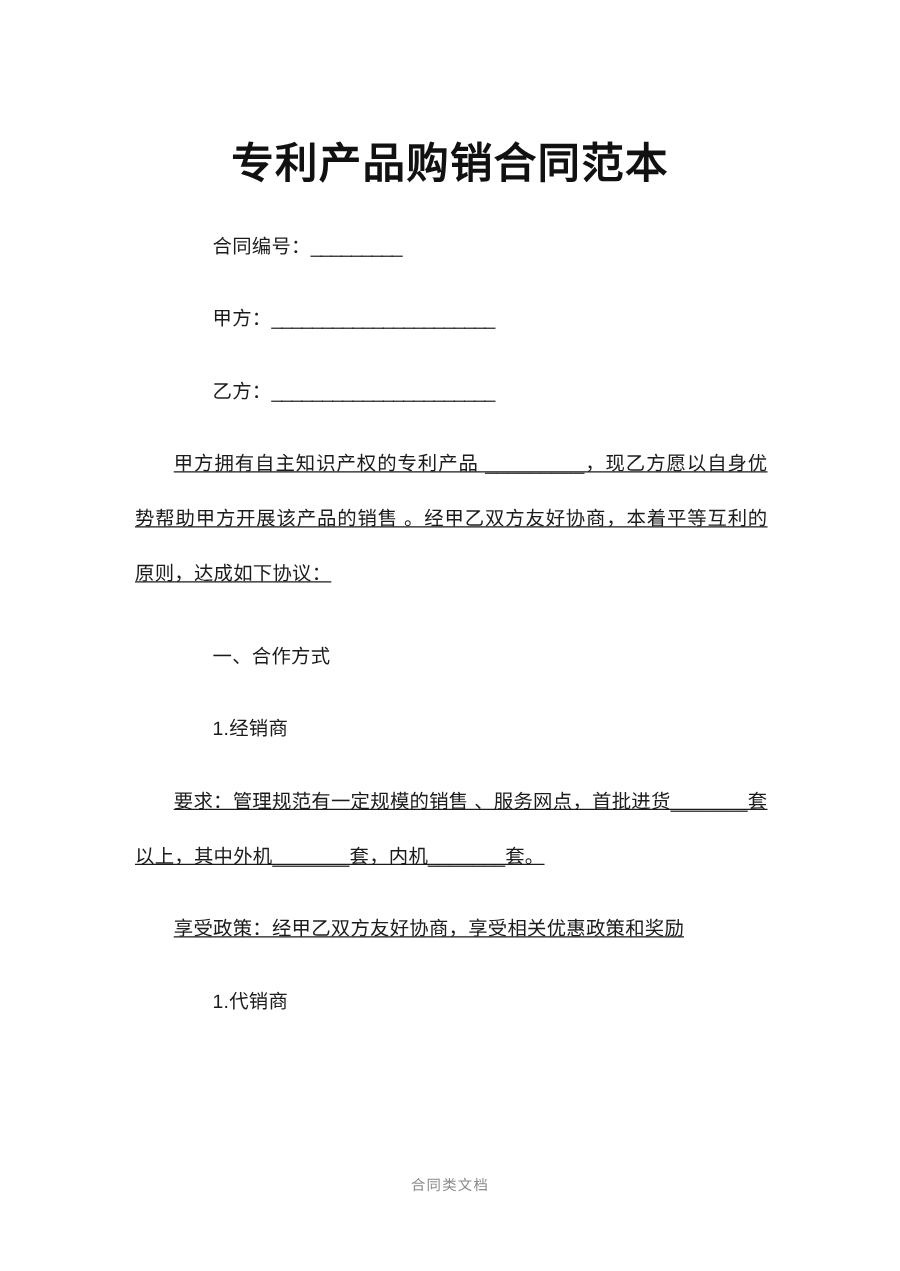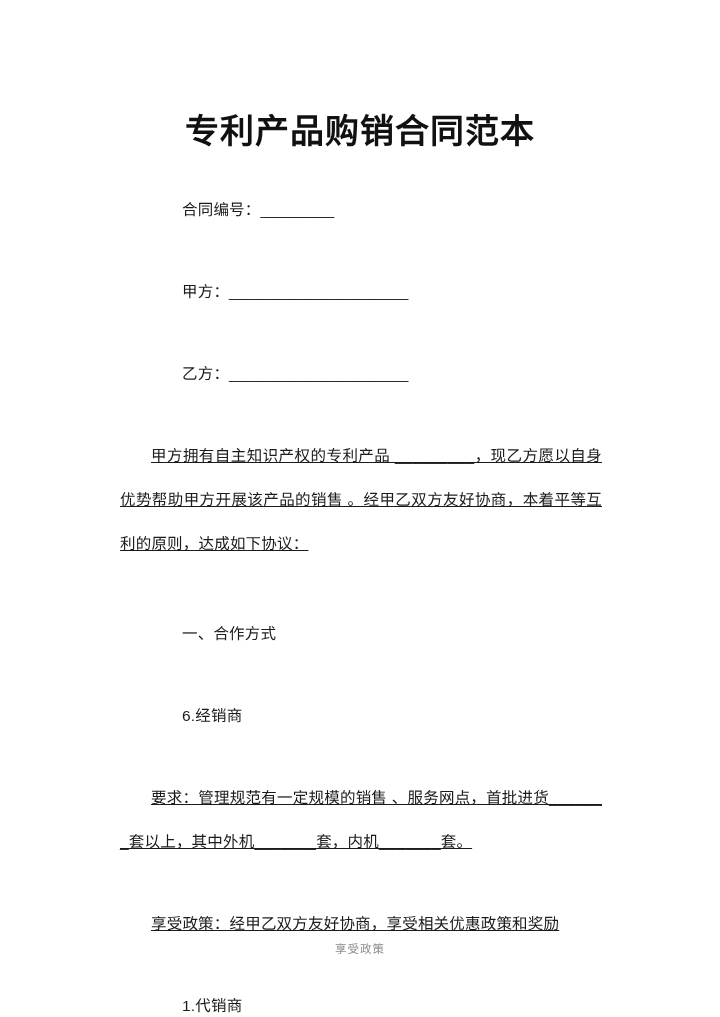--- a/index.html
+++ b/index.html
@@ -42,21 +42,21 @@
   }
 
   .body-block {
     position: absolute;
     top: 176px;
     left: 108px;
     width: 506px;
   }
 
   .para {
-    margin: 12px;
+    margin: 0;
     font-size: 15.5px;
     line-height: 44px;
     color: #1b1b1b;
     text-align: justify;
     text-justify: inter-ideograph;
     letter-spacing: 0.2px;
     word-break: break-all;
   }
 
   .para.indent {
@@ -119,34 +119,34 @@
     <div class="gap-sm"></div>
 
     <p class="para indent">甲方拥有自主知识产权的专利产品 _________，现乙方愿以自身优势帮助甲方开展该产品的销售 。经甲乙双方友好协商，本着平等互利的原则，达成如下协议：</p>
 
     <div class="gap-md"></div>
 
     <p class="para heading">一、合作方式</p>
 
     <div class="gap-sm"></div>
 
-    <p class="para sub">6.经销商</p>
+    <p class="para sub">1.经销商</p>
 
     <div class="gap-sm"></div>
 
     <p class="para indent">要求：管理规范有一定规模的销售 、服务网点，首批进货_______套以上，其中外机_______套，内机_______套。</p>
 
     <div class="gap-sm"></div>
 
     <p class="para indent">享受政策：经甲乙双方友好协商，享受相关优惠政策和奖励</p>
 
     <div class="gap-sm"></div>
 
     <p class="para sub">1.代销商</p>
 
     <div class="gap-sm"></div>
 
 
   </div>
 
-  <div class="footer-note">享受政策</div>
+  <div class="footer-note">合同类文档</div>
 
 </div>
 
 </body></html>

